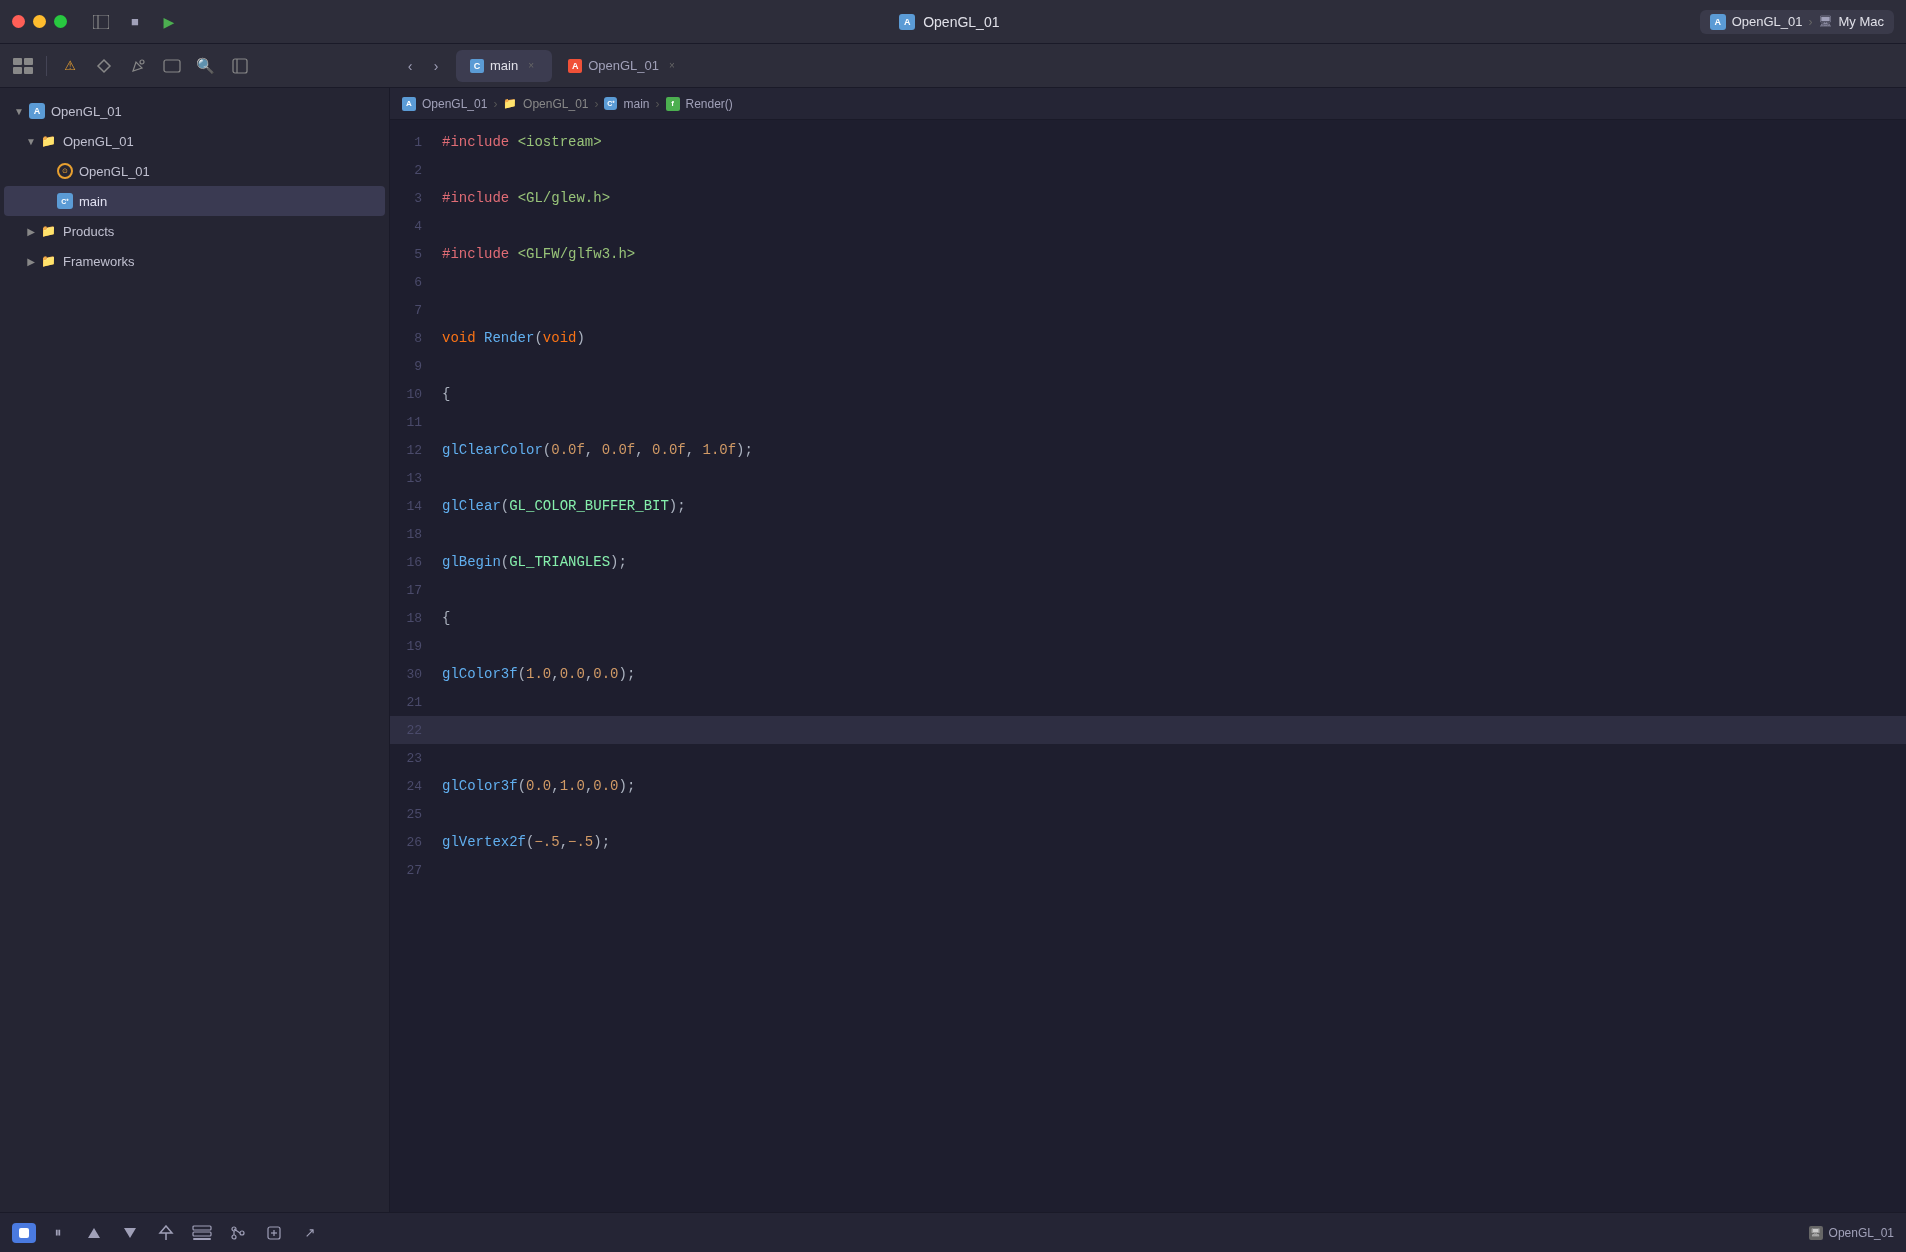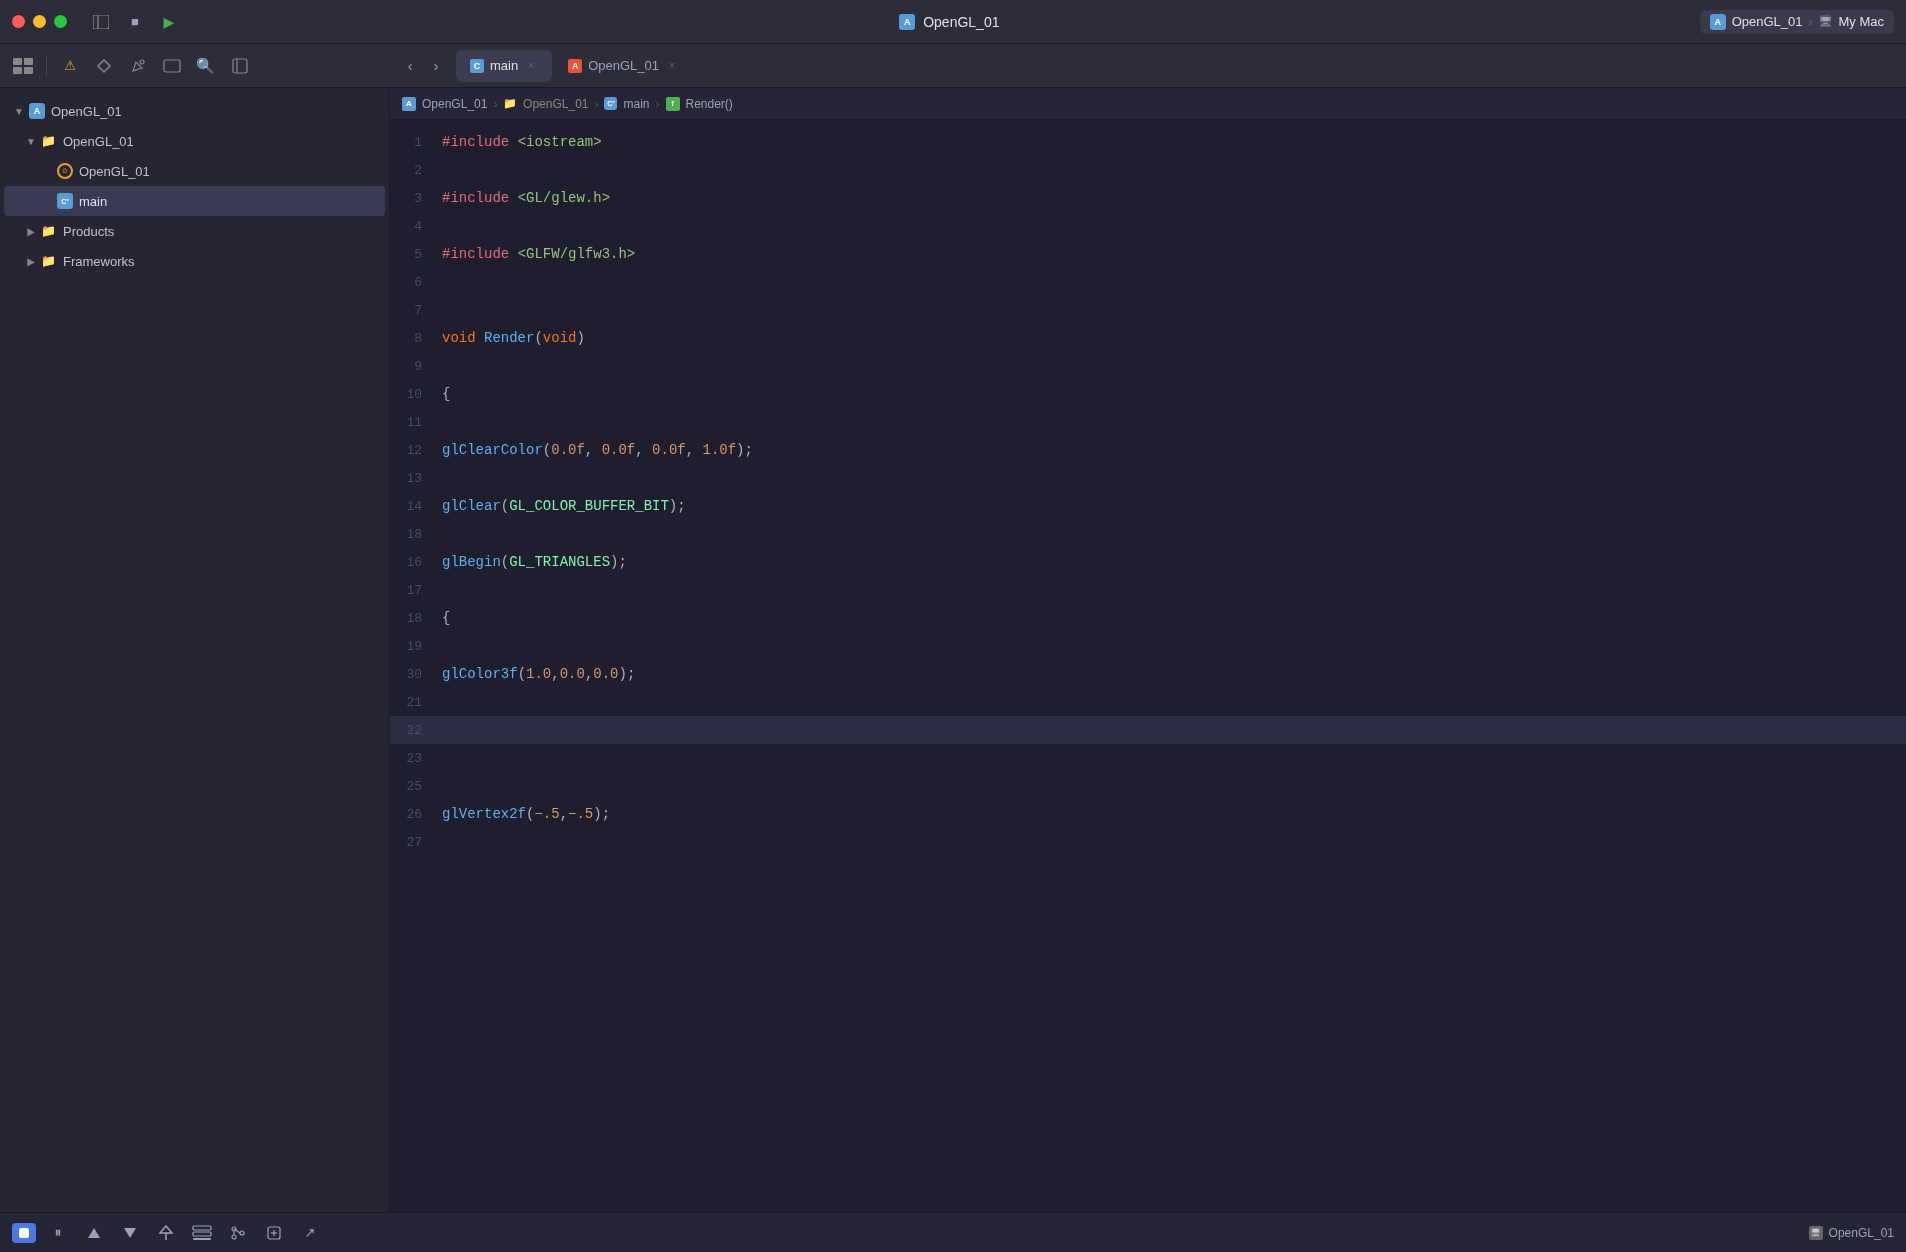--- a/index.html
+++ b/index.html
@@ -680,20 +680,24 @@
         <span class="line-content"></span>
       </div>
       <div class="code-line highlighted">
         <span class="line-num">22</span>
       </div>
       <div class="code-line">
         <span class="line-num">23</span>
         <span class="line-content"></span>
       </div>
       <div class="code-line">
+        <span class="line-num">24</span>
+        <span class="line-content"><span class="kw-gl-func">glColor3f</span><span class="plain">(</span><span class="num-val">0.0</span><span class="plain">,</span><span class="num-val">1.0</span><span class="plain">,</span><span class="num-val">0.0</span><span class="plain">);</span></span>
+      </div>
+      <div class="code-line">
         <span class="line-num">25</span>
         <span class="line-content"></span>
       </div>
       <div class="code-line">
         <span class="line-num">26</span>
         <span class="line-content"><span class="kw-gl-func">glVertex2f</span><span class="plain">(</span><span class="num-val">−.5</span><span class="plain">,</span><span class="num-val">−.5</span><span class="plain">);</span></span>
       </div>
       <div class="code-line">
         <span class="line-num">27</span>
         <span class="line-content"></span>

